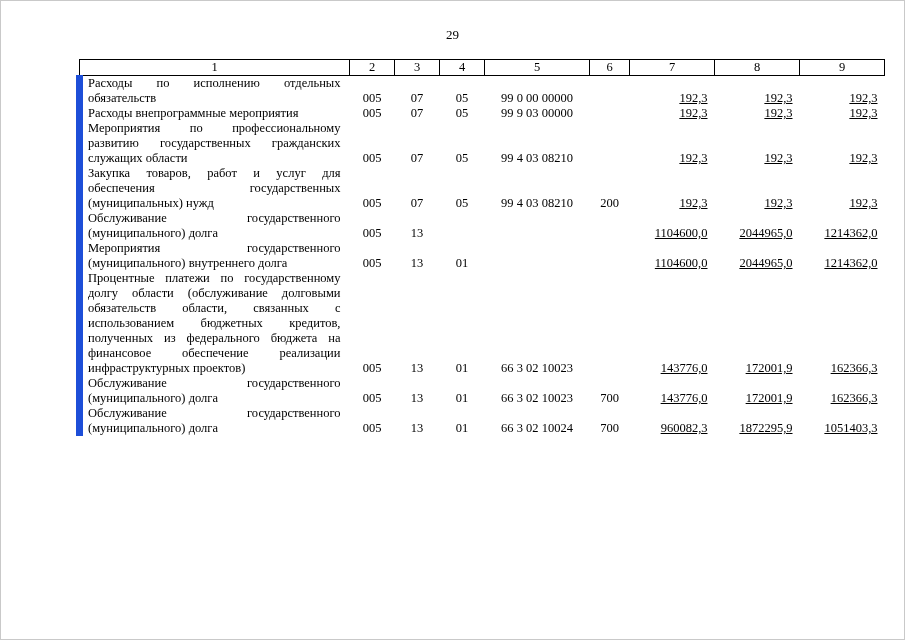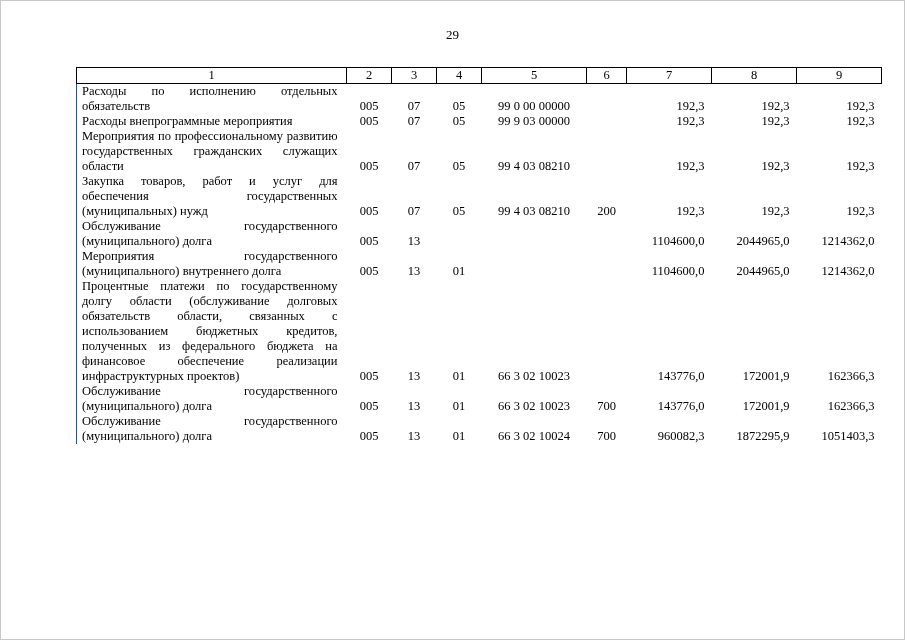--- a/index.html
+++ b/index.html
@@ -14,21 +14,21 @@
   .page {
     width: 905px;
     height: 640px;
     background: #fff;
     border: 1px solid #c9c9c9;
     padding-top: 26px;
   }
   .page-number {
     text-align: center;
     font-size: 13px;
-    margin-bottom: 24px;
+    margin-bottom: 16px;
   }
   table.budget-table {
     border-collapse: collapse;
     table-layout: fixed;
     margin-left: 75px;
     width: 805px;
     font-size: 12.5px;
     line-height: 15px;
   }
   thead th {
@@ -49,28 +49,29 @@
   th.c7 { width: 85px; }
   th.c8 { width: 85px; }
   tbody td {
     vertical-align: bottom;
     padding: 0;
   }
   tbody td.c0 {
     text-align: justify;
     vertical-align: top;
     padding: 0 9px 0 5px;
-    border-left: 1px solid #1d4ed8;
+    border-left: 7px solid #1d4ed8;
   }
   tbody td.c1, tbody td.c2, tbody td.c3, tbody td.c4, tbody td.c5 {
     text-align: center;
   }
   tbody td.c6, tbody td.c7, tbody td.c8 {
     text-align: right;
     padding-right: 7px;
+    text-decoration: underline;
   }
 </style>
 </head>
 <body>
 
 <div class="page">
   <div class="page-number">29</div>
 
   <table class="budget-table">
     <thead>
@@ -147,21 +148,21 @@
           <td class="c1">005</td>
           <td class="c2">13</td>
           <td class="c3">01</td>
           <td class="c4"></td>
           <td class="c5"></td>
           <td class="c6">1104600,0</td>
           <td class="c7">2044965,0</td>
           <td class="c8">1214362,0</td>
         </tr>
         <tr>
-          <td class="c0">Процентные платежи по государственному долгу области (обслуживание долговых обязательств области, связанных с использованием бюджетных кредитов, полученных из федерального бюджета на финансовое обеспечение реализации инфраструктурных проектов)</td>
+          <td class="c0">Процентные платежи по государственному долгу области (обслуживание долговыми обязательств области, связанных с использованием бюджетных кредитов, полученных из федерального бюджета на финансовое обеспечение реализации инфраструктурных проектов)</td>
           <td class="c1">005</td>
           <td class="c2">13</td>
           <td class="c3">01</td>
           <td class="c4">66 3 02 10023</td>
           <td class="c5"></td>
           <td class="c6">143776,0</td>
           <td class="c7">172001,9</td>
           <td class="c8">162366,3</td>
         </tr>
         <tr>

